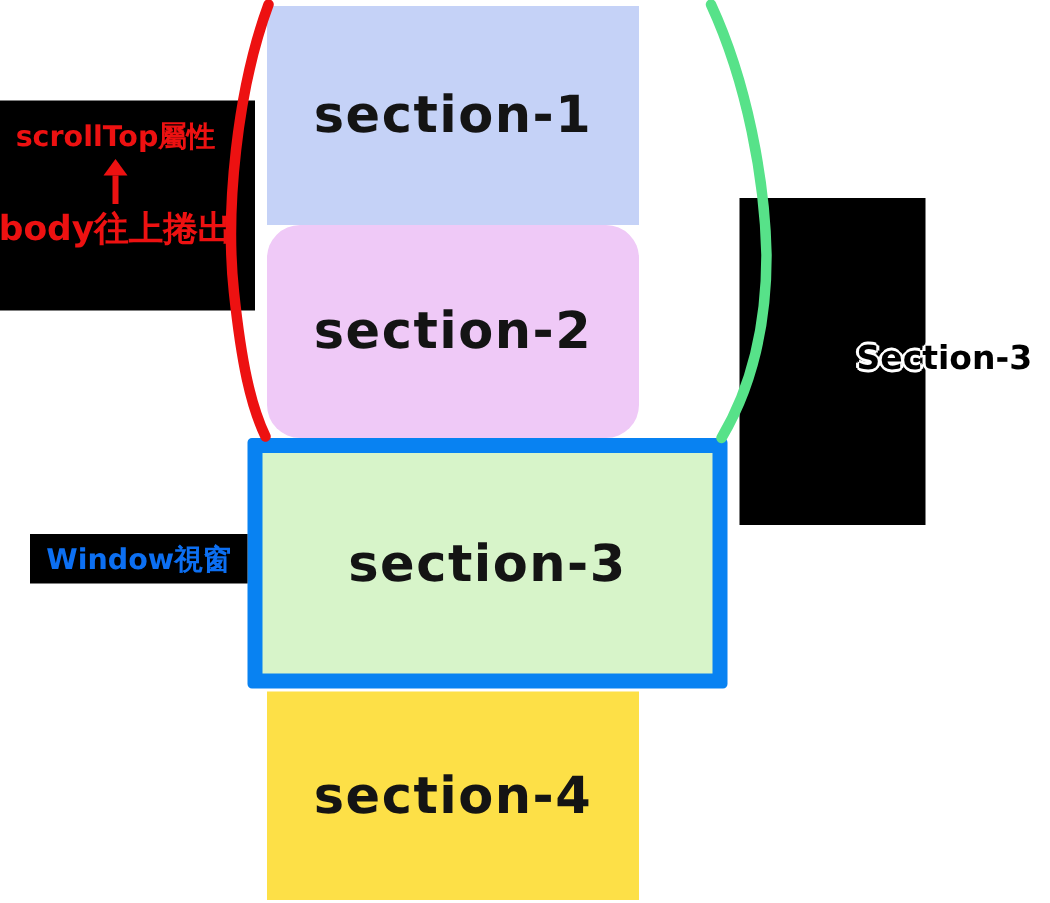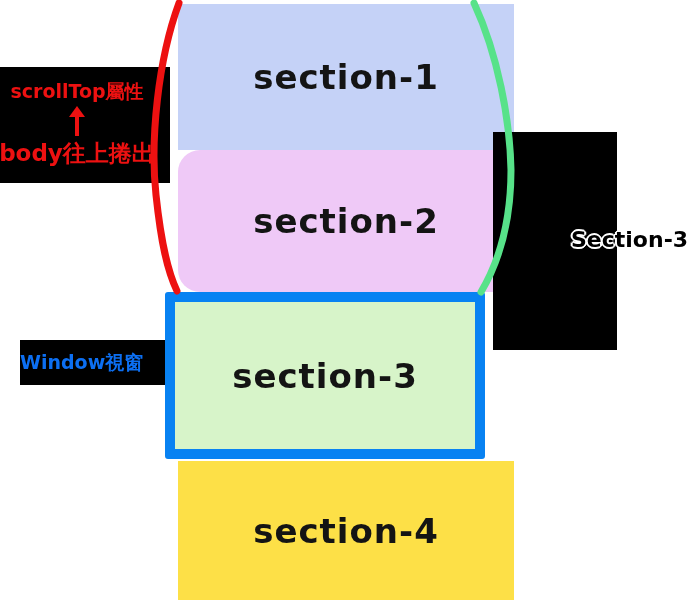--- a/index.html
+++ b/index.html
@@ -4,60 +4,60 @@
 <style>
   html,body{margin:0;padding:0;background:#ffffff;}
   .stage{
     position:relative;
     width:700px;height:602px;
     overflow:hidden;
     font-family:"DejaVu Sans","Liberation Sans",sans-serif;
     background:#ffffff;
   }
   .section{
-    position:absolute;left:178px;width:336px;
+    position:absolute;left:178px;width:248px;
     display:flex;align-items:center;justify-content:center;
   }
   .section-label{
     font-size:34px;font-weight:600;color:#141414;letter-spacing:1px;
   }
   .sec1{top:4px;height:146px;}
   .sec2{top:150px;height:142px;}
   .sec4{top:461px;height:139px;}
   .sec3{
     position:absolute;left:165px;top:292px;
     width:300px;height:147px;
     border:10px solid #0882f2;border-radius:3px;
     display:flex;align-items:center;justify-content:center;
   }
   .note-box{
     position:absolute;background:#000;
   }
   .scrolltop-note{
-    left:0;top:67px;width:170px;height:116px;
+    left:0;top:67px;width:170px;height:140px;
     display:flex;flex-direction:column;align-items:center;
     padding-top:13px;box-sizing:border-box;
     padding-right:16px;
   }
   .scrolltop-title{
     font-size:19px;font-weight:bold;white-space:nowrap;line-height:22px;
   }
   .up-arrow{display:flex;flex-direction:column;align-items:center;margin:4px 0 5px 0;}
   .up-arrow .head{
     width:0;height:0;
     border-left:8px solid transparent;border-right:8px solid transparent;
     border-bottom:11px solid #ed1111;
   }
   .up-arrow .shaft{width:4px;height:19px;background:#ed1111;}
   .scrolltop-desc{
     font-size:23px;font-weight:bold;text-align:center;line-height:25px;white-space:nowrap;
   }
   .window-note{
-    left:20px;top:340px;width:145px;height:45px;
-    display:flex;align-items:center;
+    left:20px;top:356px;width:145px;height:33px;
+    display:flex;align-items:center;justify-content:center;
   }
   .window-note-text{font-size:19px;font-weight:bold;white-space:nowrap;}
   .right-note{
     left:493px;top:132px;width:124px;height:218px;
   }
   .right-note-text{
     position:absolute;left:571px;top:227px;
     font-size:22px;font-weight:bold;white-space:nowrap;
     z-index:5;
     text-shadow:

